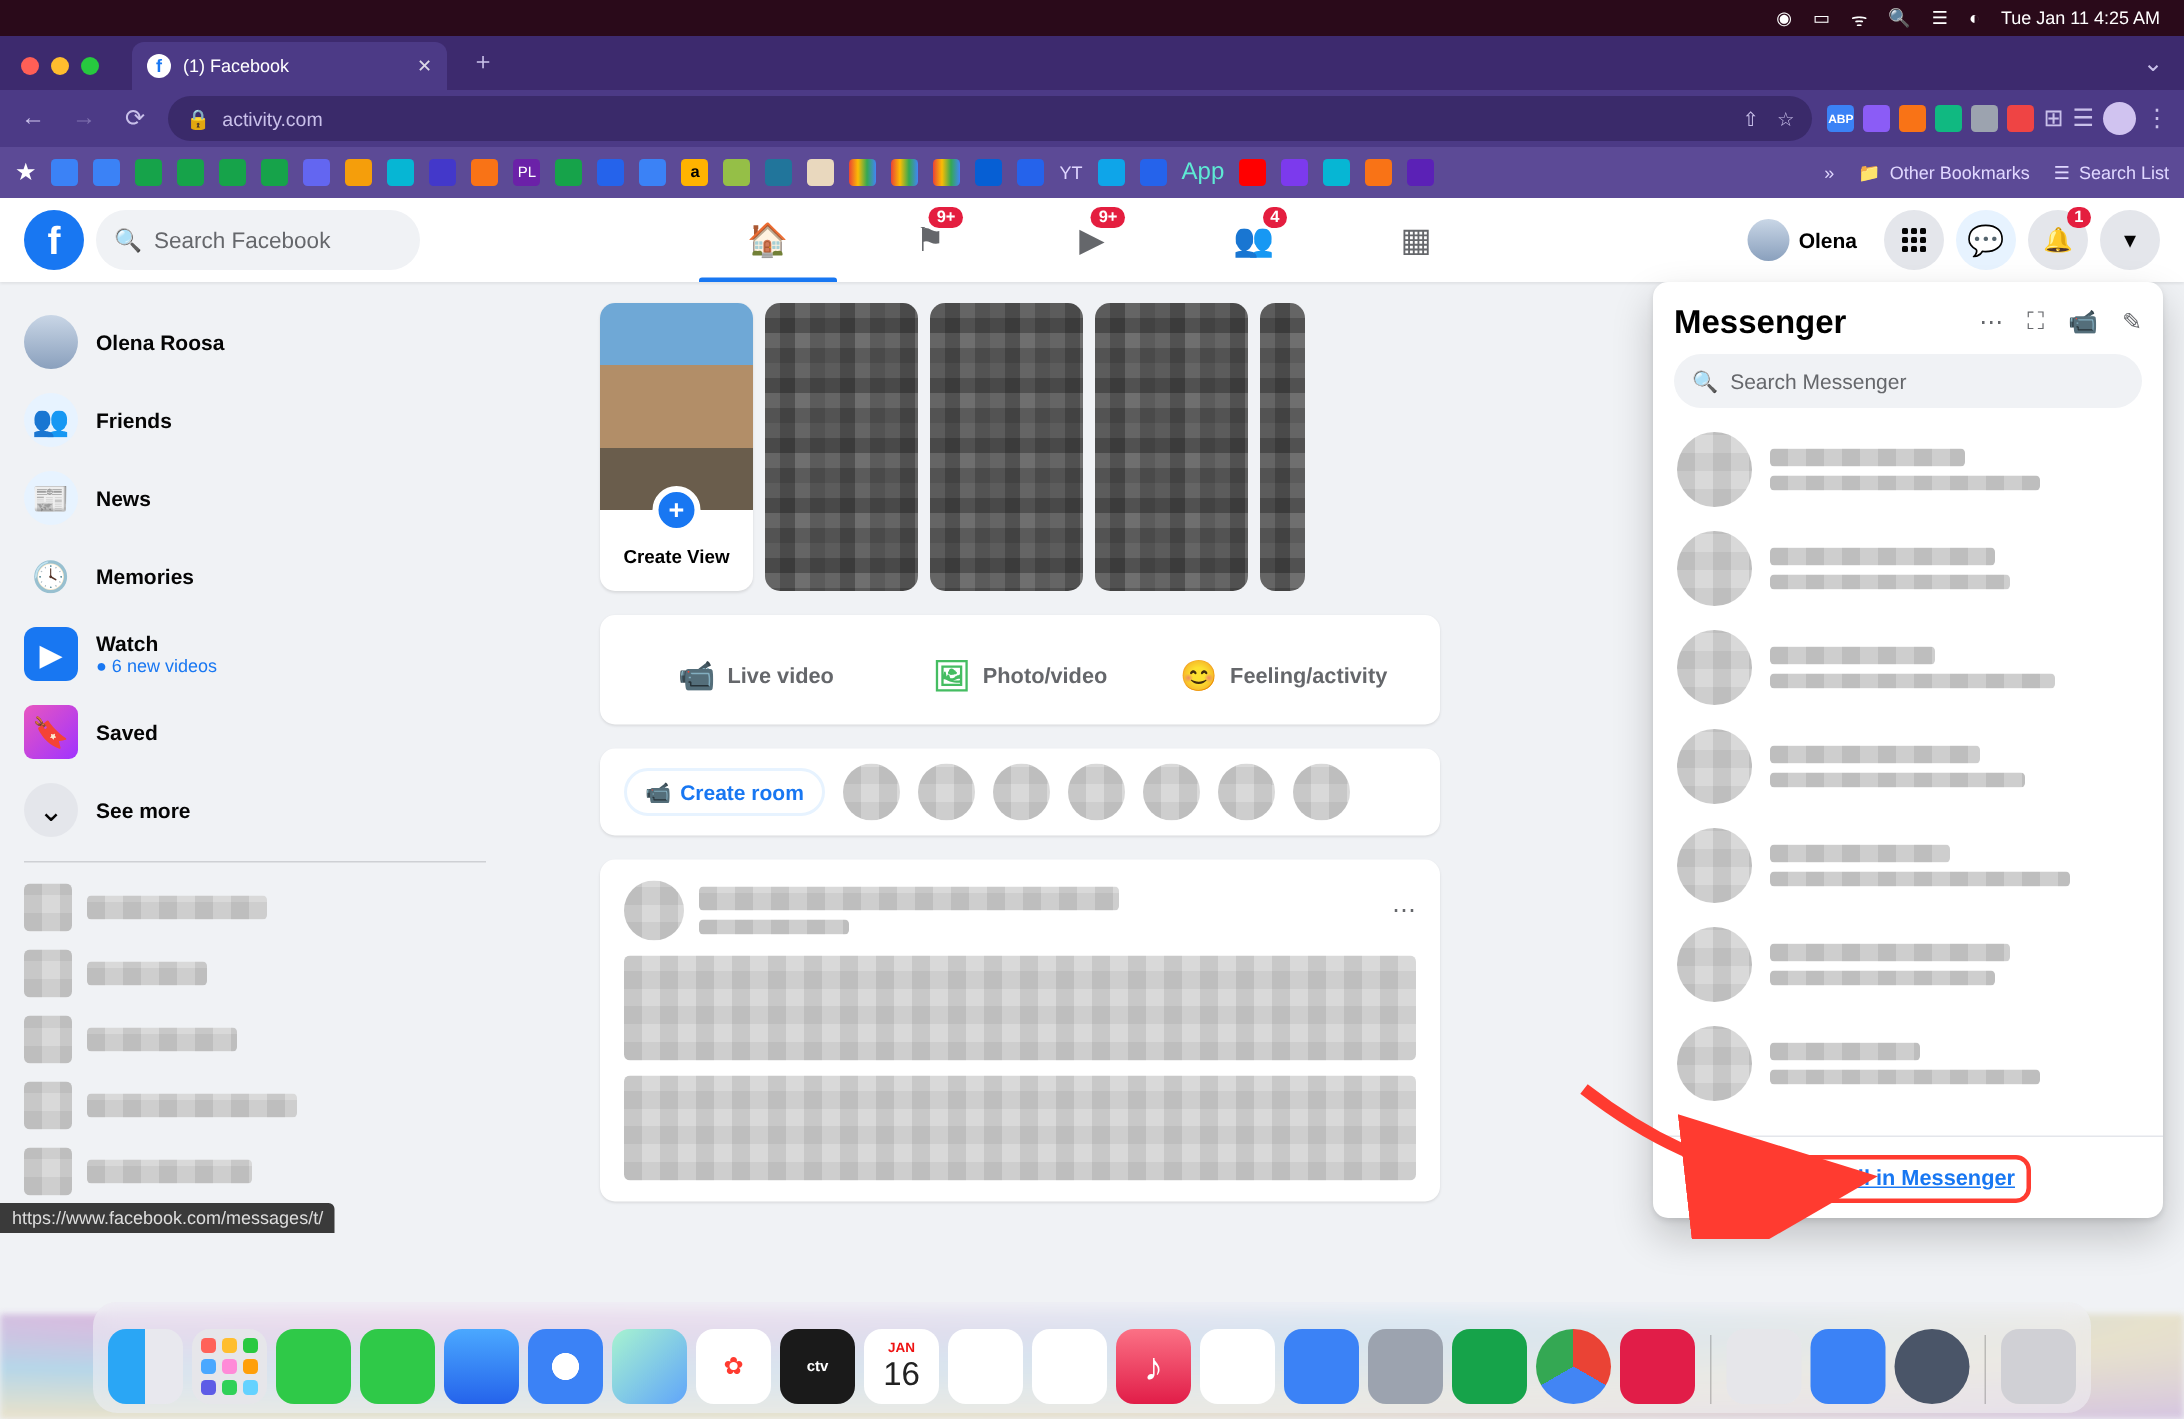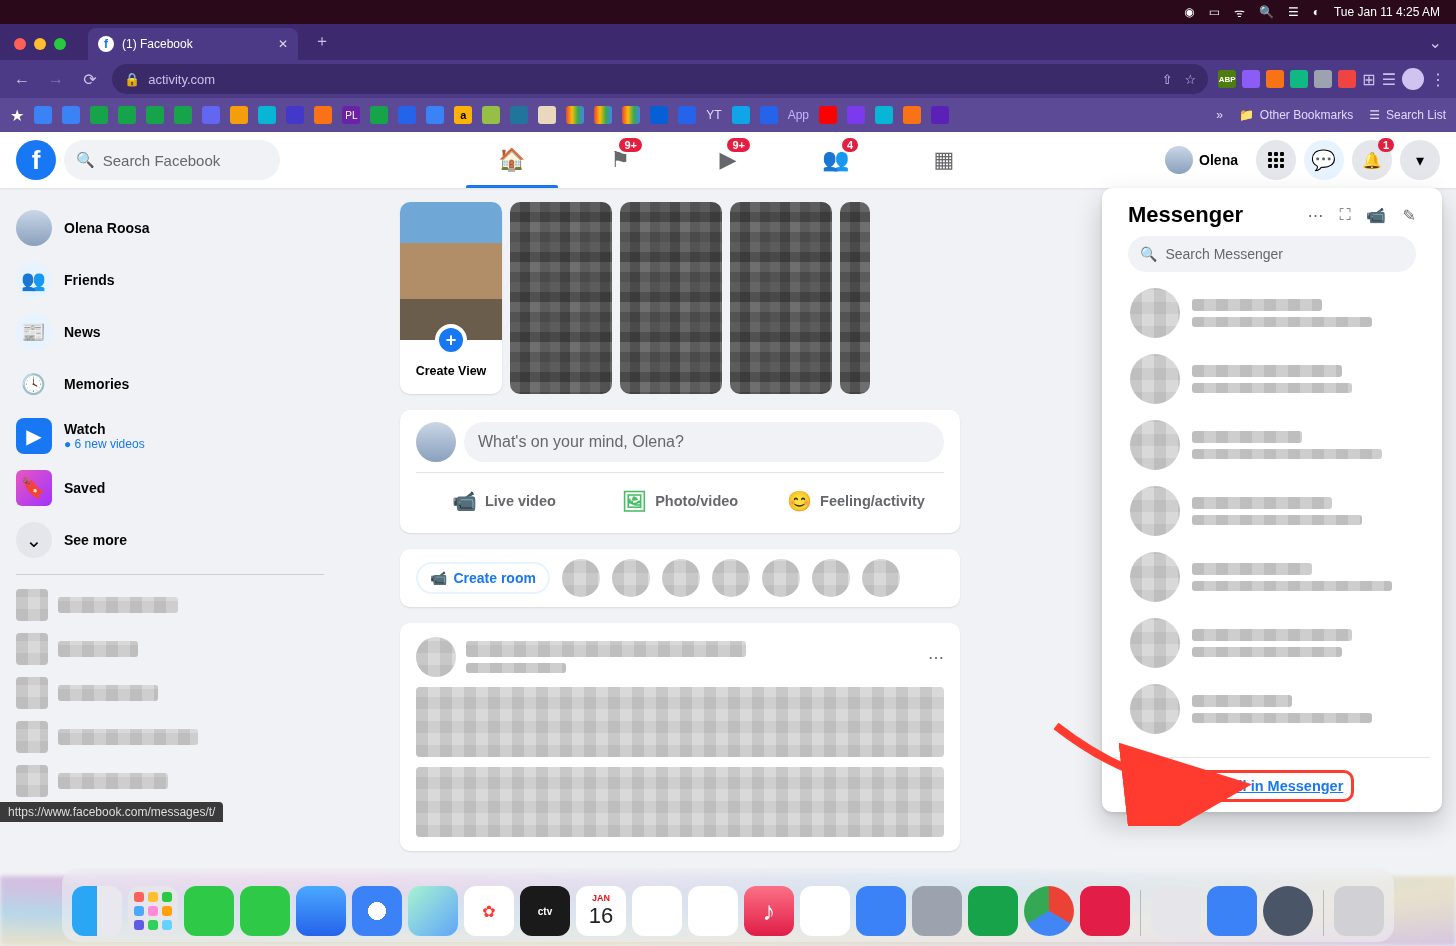--- a/index.html
+++ b/index.html
@@ -23,21 +23,21 @@
 .new-tab-btn { color: #c9c0ea; font-size: 16px; margin-left: 8px; margin-bottom: 8px; cursor:pointer; }
 .chev-down-tabs { margin-left: auto; color: #c9c0ea; margin-right: 14px; margin-bottom: 8px; cursor:pointer;}
 
 .omnibar-row { height: 38px; background: #4c3a86; display: flex; align-items: center; padding: 0 10px; gap: 10px; }
 .nav-btn { color: #c9c0ea; font-size: 16px; width: 24px; text-align: center; cursor:pointer;}
 .nav-btn.fwd { opacity: .4; }
 .omnibox { flex: 1; background: #3a2a6a; border-radius: 18px; height: 30px; display: flex; align-items: center; padding: 0 12px; color: #c9c0ea; font-size: 13px; gap: 8px;}
 .omnibox-right { margin-left: auto; display: flex; gap: 12px; align-items:center; }
 .ext-row { display: flex; gap: 6px; align-items: center; }
 .ext-icon { width: 18px; height: 18px; border-radius: 3px; background: #6b5aa8; }
-.ext-icon.abp { background: #4d7c0f; color:#fff; font-size:8px; font-weight:bold; display:flex;align-items:center;justify-content:center;}
+.ext-icon.abp { background: #3b82f6; color:#fff; font-size:8px; font-weight:bold; display:flex;align-items:center;justify-content:center;}
 .chrome-avatar { width: 22px; height: 22px; border-radius: 50%; background: #d0c3f0; }
 
 .bookmarks-bar { height: 34px; background: #5c4a96; display: flex; align-items: center; padding: 0 10px; gap: 10px; }
 .bm-icon { width: 18px; height: 18px; border-radius: 3px; background: #7864b4; }
 .bm-right { margin-left: auto; display: flex; gap: 16px; align-items:center; color:#e0d7ff; font-size:12px;}
 
 
 .fb-header { height: 56px; background: #fff; display: flex; align-items: center; padding: 0 16px; box-shadow: 0 1px 2px rgba(0,0,0,.08); position: relative; z-index: 5; }
 .fb-logo { width: 40px; height: 40px; border-radius: 50%; background: #1877f2; color: #fff; display: flex; align-items: center; justify-content: center; font-weight: 900; font-size: 26px; }
 .fb-search { margin-left: 8px; background: #f0f2f5; border-radius: 20px; height: 40px; width: 216px; display: flex; align-items: center; padding: 0 12px; gap: 8px; color: #65676b; font-size: 15px;}
@@ -98,21 +98,21 @@
 
 .rooms { background: #fff; border-radius: 10px; padding: 10px 16px; box-shadow: 0 1px 2px rgba(0,0,0,.1); display:flex; align-items:center; gap:12px;}
 .create-room-btn { border: 2px solid #e7f3ff; color: #1877f2; font-weight: 600; font-size: 14px; border-radius: 20px; padding: 6px 12px; display:flex; align-items:center; gap:6px; cursor:pointer; background: #fff;}
 .room-av { width: 38px; height: 38px; border-radius: 50%; }
 
 .post-card { background: #fff; border-radius: 10px; padding: 14px 16px; box-shadow: 0 1px 2px rgba(0,0,0,.1); display:flex; flex-direction:column; gap:10px;}
 .post-head { display:flex; gap:10px; align-items:center;}
 .post-lines { flex:1; display:flex; flex-direction:column; gap:6px;}
 
 
-.messenger-panel { position: absolute; top: 188px; right: 14px; width: 340px; height: 624px; background: #fff; border-radius: 10px; box-shadow: 0 12px 28px rgba(0,0,0,.2),0 2px 4px rgba(0,0,0,.1); display: flex; flex-direction: column; padding: 10px 12px 0; z-index: 10;}
+.messenger-panel { position: absolute; top: 188px; right: 14px; width: 340px; height: 624px; background: #fff; border-radius: 10px; box-shadow: 0 12px 28px rgba(0,0,0,.2),0 2px 4px rgba(0,0,0,.1); display: flex; flex-direction: column; padding: 10px 0 0; z-index: 10;}
 .msg-head { display: flex; align-items: center; padding: 4px 14px 8px; gap: 8px;}
 .msg-head h2 { font-size: 22px; font-weight: 800; }
 .msg-head-icons { margin-left: auto; display: flex; gap: 16px; color: #65676b; font-size: 16px;}
 .msg-head-icons span { cursor:pointer; }
 .msg-search { margin: 0 14px 8px; background: #f0f2f5; border-radius: 18px; height: 36px; display:flex; align-items:center; padding:0 12px; gap:8px; color:#65676b; font-size:14px;}
 .msg-list { flex: 1; overflow-y: auto; padding: 0 8px;}
 .msg-row { display: flex; align-items: center; gap: 12px; padding: 8px; border-radius: 8px; cursor:pointer;}
 .msg-av { width: 50px; height: 50px; border-radius: 50%; }
 .msg-text { flex:1; display:flex; flex-direction:column; gap:6px;}
 .msg-line { height: 12px; border-radius: 3px; }
@@ -240,21 +240,21 @@
     <div class="bm-icon" style="background:#21759b"></div>
     <div class="bm-icon" style="background:#e9d8be"></div>
     <div class="bm-icon" style="background:linear-gradient(90deg,#ea4335,#fbbc04,#34a853,#4285f4)"></div>
     <div class="bm-icon" style="background:linear-gradient(90deg,#ea4335,#fbbc04,#34a853,#4285f4)"></div>
     <div class="bm-icon" style="background:linear-gradient(90deg,#ea4335,#fbbc04,#34a853,#4285f4)"></div>
     <div class="bm-icon" style="background:#065fd4"></div>
     <div class="bm-icon" style="background:#2563eb"></div>
     <span style="color:#e0d7ff;font-size:12px">YT</span>
     <div class="bm-icon" style="background:#0ea5e9"></div>
     <div class="bm-icon" style="background:#2563eb"></div>
-    <span style="color:#c4b5fd;font-size:12px">App</span>
+    <span style="color:#5eead4;font-size:16px">App</span>
     <div class="bm-icon" style="background:#ff0000"></div>
     <div class="bm-icon" style="background:#7c3aed"></div>
     <div class="bm-icon" style="background:#06b6d4"></div>
     <div class="bm-icon" style="background:#f97316"></div>
     <div class="bm-icon" style="background:#5b21b6"></div>
     <div class="bm-right">
       <span>»</span>
       <span style="display:flex;gap:6px;align-items:center">📁 <span>Other Bookmarks</span></span>
       <span style="display:flex;gap:6px;align-items:center">☰ <span>Search List</span></span>
     </div>
@@ -382,24 +382,20 @@
         <div class="create-story-plus">+</div>
         <div class="create-story-label">Create View</div>
       </div>
       <div class="story-pix story-mosaic"></div>
       <div class="story-pix story-mosaic" style="filter:hue-rotate(40deg)"></div>
       <div class="story-pix story-mosaic" style="filter:hue-rotate(200deg)"></div>
       <div class="story-pix story-mosaic" style="width:30px"></div>
     </div>
 
     <div class="composer">
-      <div class="composer-top">
-        <div class="avatar-md"></div>
-        <div class="composer-input">What's on your mind, Olena?</div>
-      </div>
       <div class="composer-actions">
         <div class="comp-act">
             <span class="ic-live">📹</span>
             <span>Live video</span>
           </div>
         <div class="comp-act">
             <span class="ic-photo">🖼</span>
             <span>Photo/video</span>
           </div>
         <div class="comp-act">

